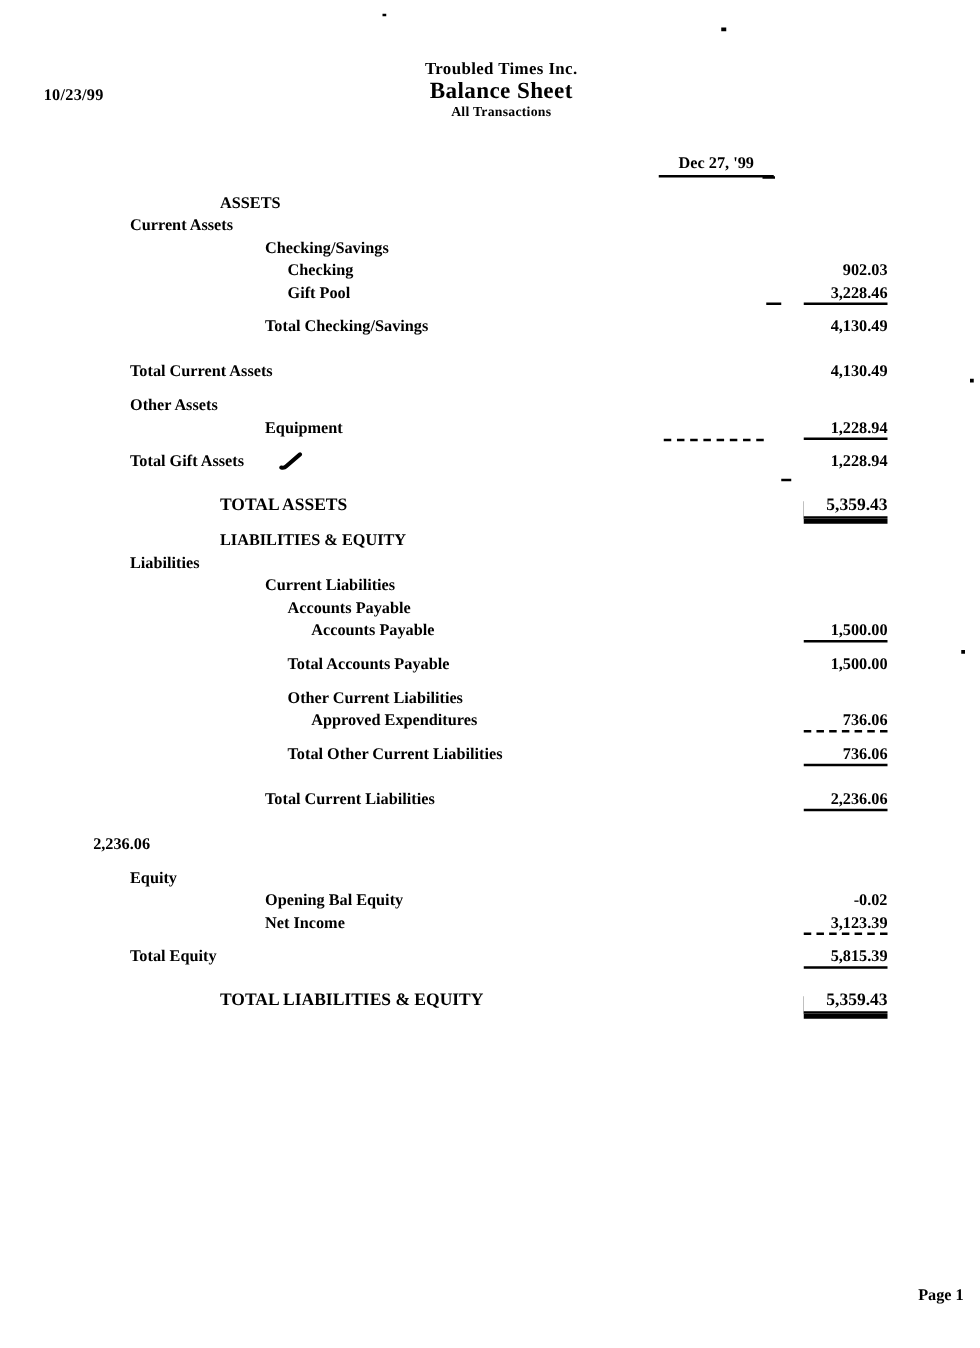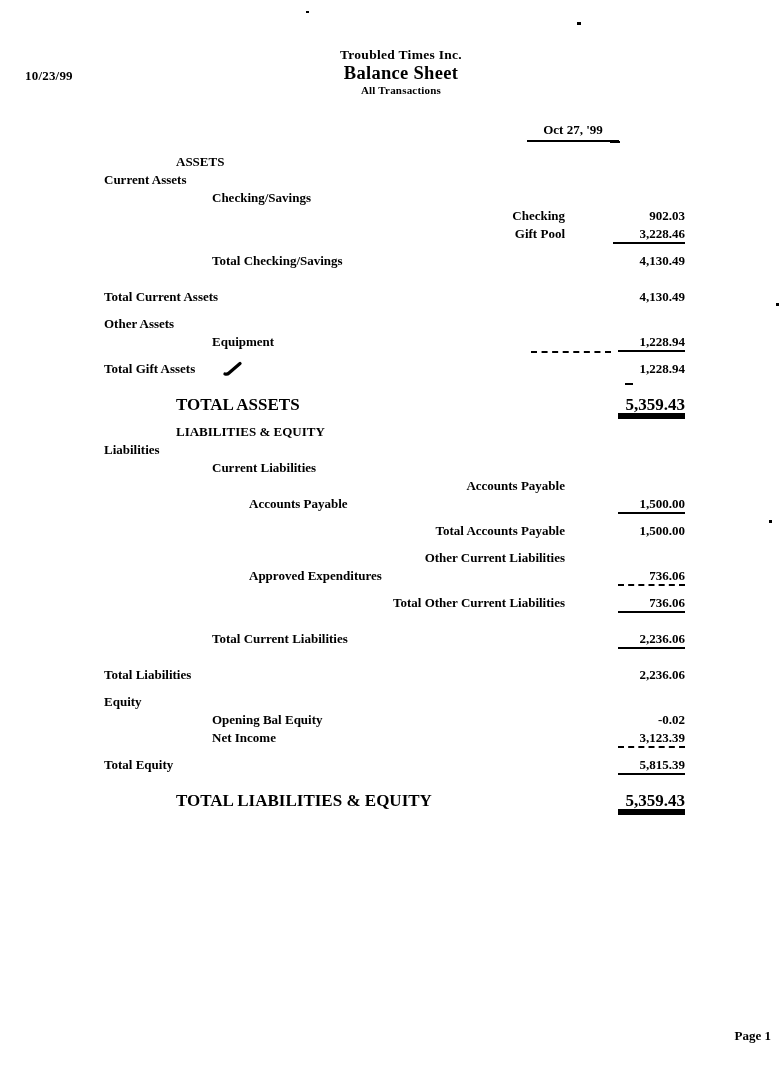--- a/index.html
+++ b/index.html
@@ -6,44 +6,44 @@
   .page{
     position:relative;
     width:784px;height:1078px;
     background:#ffffff;
     color:#000;
     font-family:"Liberation Serif","DejaVu Serif",serif;
     font-weight:700;
     overflow:hidden;
   }
   
-  .print-date{position:absolute;left:25px;top:68px;font-size:13px;letter-spacing:0.2px;}
+  .print-date{position:absolute;left:35px;top:68px;font-size:13px;letter-spacing:0.2px;}
   .doc-header{position:absolute;left:9px;top:47px;width:784px;text-align:center;}
   .company{font-size:13.5px;line-height:15px;letter-spacing:0.3px;}
   .title{font-size:18.5px;line-height:22px;letter-spacing:0.3px;}
   .subtitle{font-size:11px;line-height:13px;letter-spacing:0.2px;}
   
   .colhead{
     position:absolute;left:527px;top:122px;width:92px;
     text-align:center;font-size:13px;line-height:16px;
     border-bottom:2px solid #000;padding-bottom:2px;
   }
   
   .report{position:absolute;left:0;top:153px;width:784px;}
   .row{display:flex;height:18px;line-height:18px;font-size:13px;}
-  .row.big{font-size:17px;gap:16px;}
+  .row.big{font-size:14px;gap:16px;}
   .gap1{margin-top:9px;}
   .gap2{margin-top:18px;}
   .lab{flex:1;display:flex;align-items:center;white-space:nowrap;}
   .lvl0{padding-left:176px;}
   .lvl1{padding-left:104px;}
   .lvl2{padding-left:212px;}
-  .lvl3{padding-left:230px;justify-content:flex-end;}
+  .lvl3{padding-left:230px;}
   .lvl4{padding-left:249px;}
-  .valbox{width:120px;text-align:right;margin-right:99px;}
+  .valbox{width:120px;text-align:right;margin-right:74px;}
   .amt{display:inline-block;min-width:67px;text-align:right;height:16px;line-height:16px;}
   .u-solid{border-bottom:2px solid #000;}
   .u-dashed{border-bottom:2px dashed #000;}
   .u-double{border-bottom:2px solid #000;box-shadow:0 4px 0 0 #000;}
   .check-icon{margin-left:28px;margin-bottom:2px;}
   
   .pagenum{position:absolute;top:1028px;right:13px;font-size:13px;}
   
   .speck{position:absolute;background:#000;}
   .ghost-dash{position:absolute;border-bottom:2px dashed #000;height:0;}
@@ -54,21 +54,21 @@
 <div class="page">
 
   <div class="print-date">10/23/99</div>
 
   <div class="doc-header">
     <div class="company">Troubled Times Inc.</div>
     <div class="title">Balance Sheet</div>
     <div class="subtitle">All Transactions</div>
   </div>
 
-  <div class="colhead">Oct 27, '99</div>
+  <div class="colhead">Dec 27, '99</div>
 
   <div class="report" id="report">
       <div class="row gap0">
         <div class="lab lvl0">
           <span>ASSETS</span>
         </div>
         <div class="valbox"></div>
       </div>
       <div class="row gap0">
         <div class="lab lvl1">
@@ -187,23 +187,20 @@
         </div>
         <div class="valbox"><span class="amt u-solid">736.06</span></div>
       </div>
       <div class="row gap2">
         <div class="lab lvl2">
           <span>Total Current Liabilities</span>
         </div>
         <div class="valbox"><span class="amt u-solid">2,236.06</span></div>
       </div>
       <div class="row gap2">
-        <div class="lab lvl1">
-          <span>Total Liabilities</span>
-        </div>
         <div class="valbox"><span class="amt u-none">2,236.06</span></div>
       </div>
       <div class="row gap1">
         <div class="lab lvl1">
           <span>Equity</span>
         </div>
         <div class="valbox"></div>
       </div>
       <div class="row gap0">
         <div class="lab lvl2">

